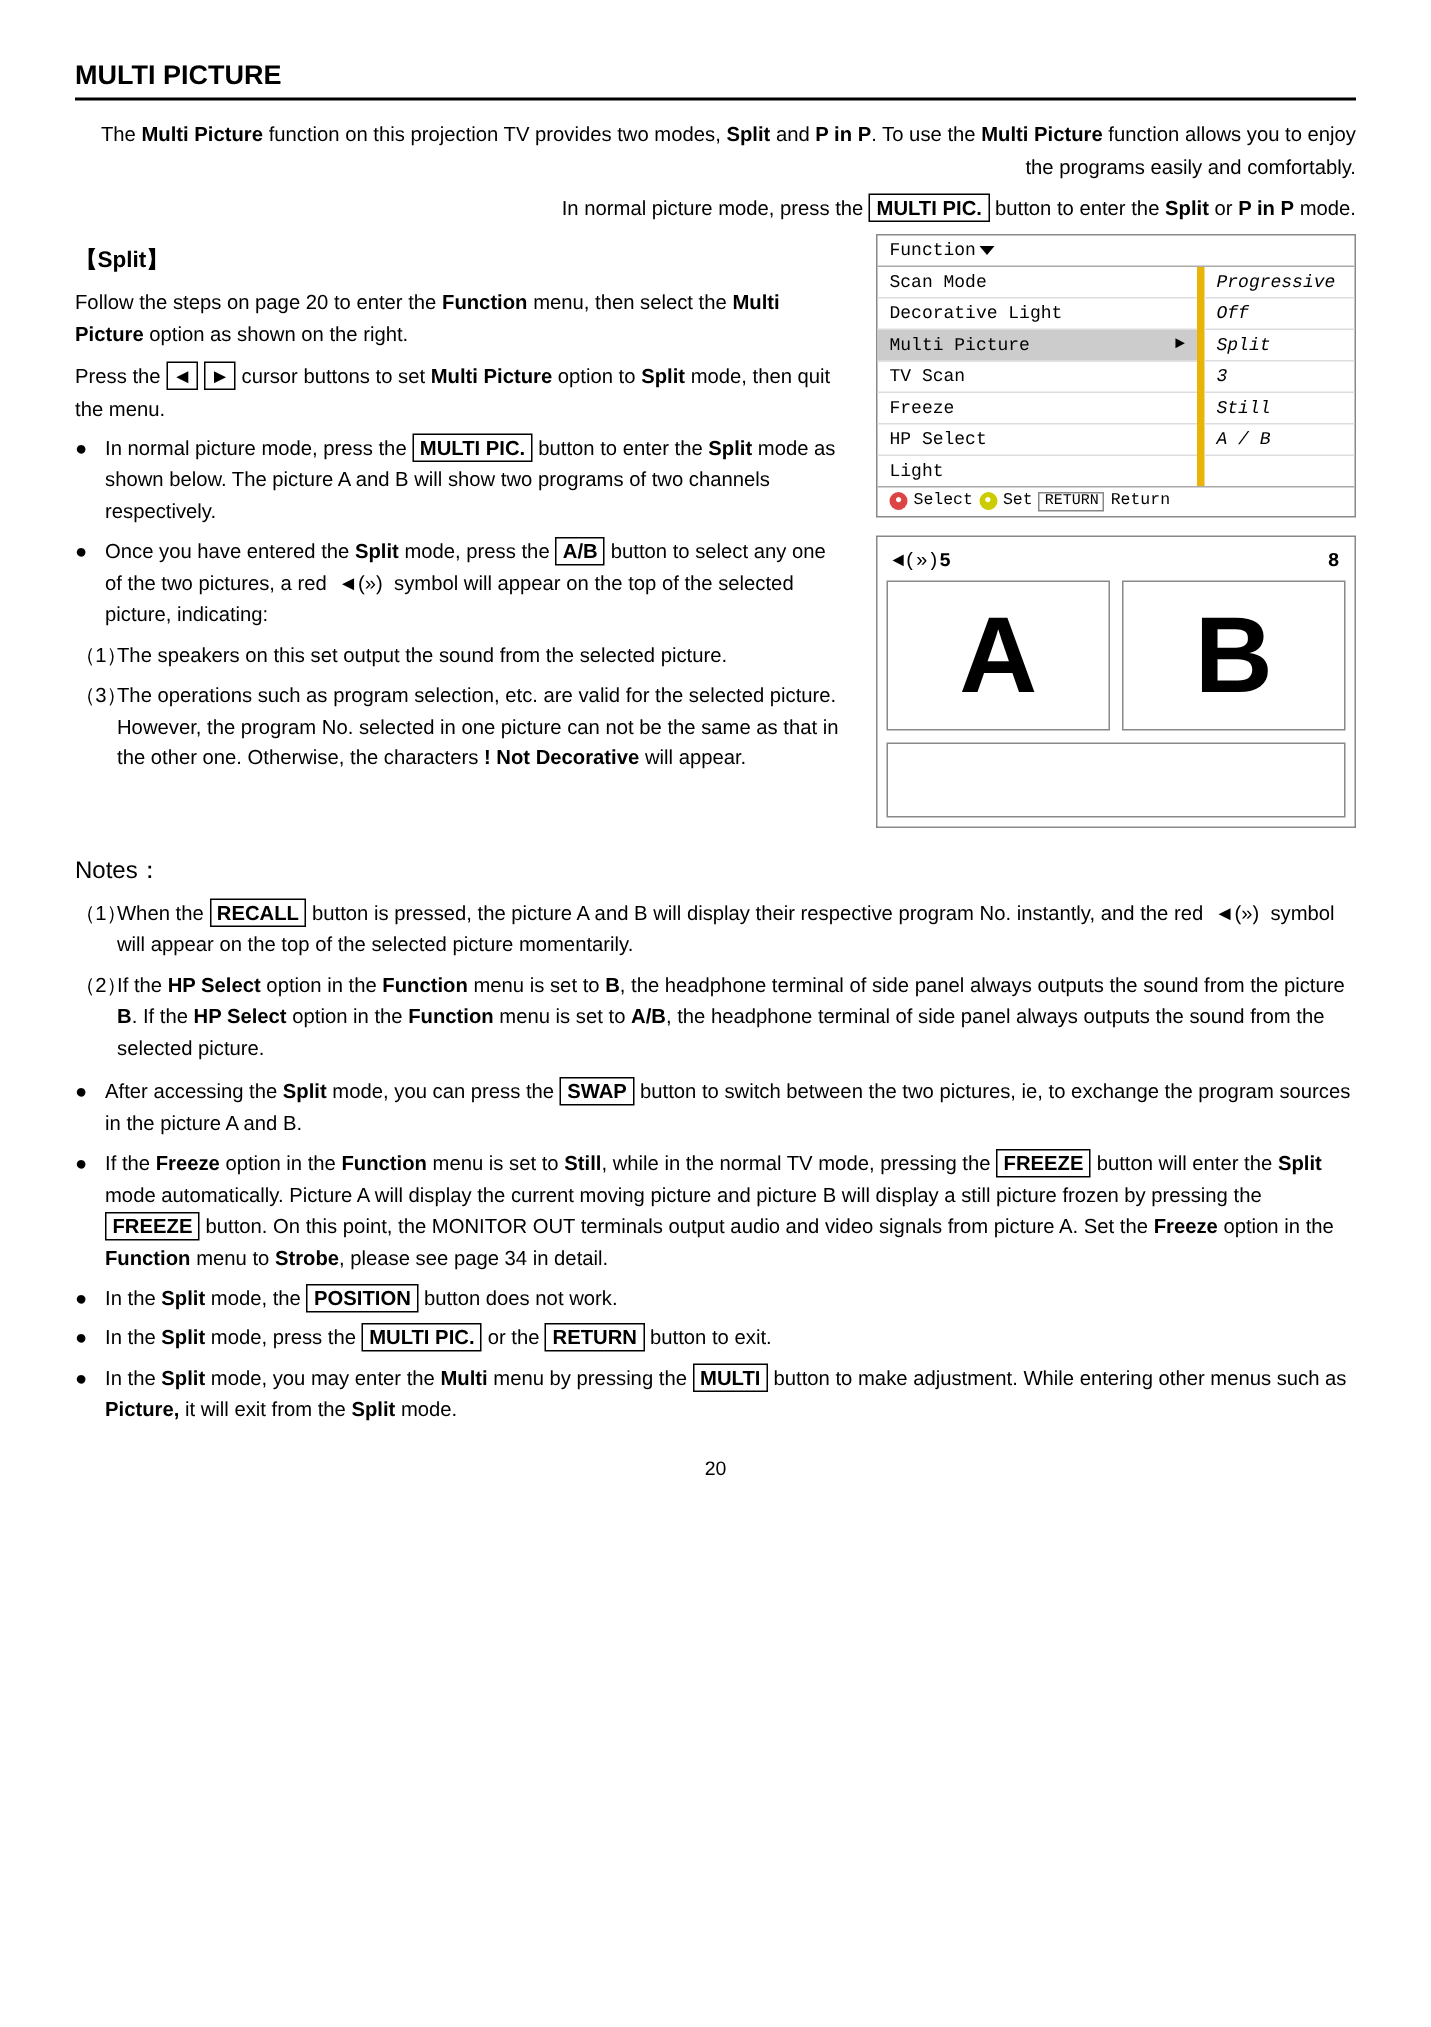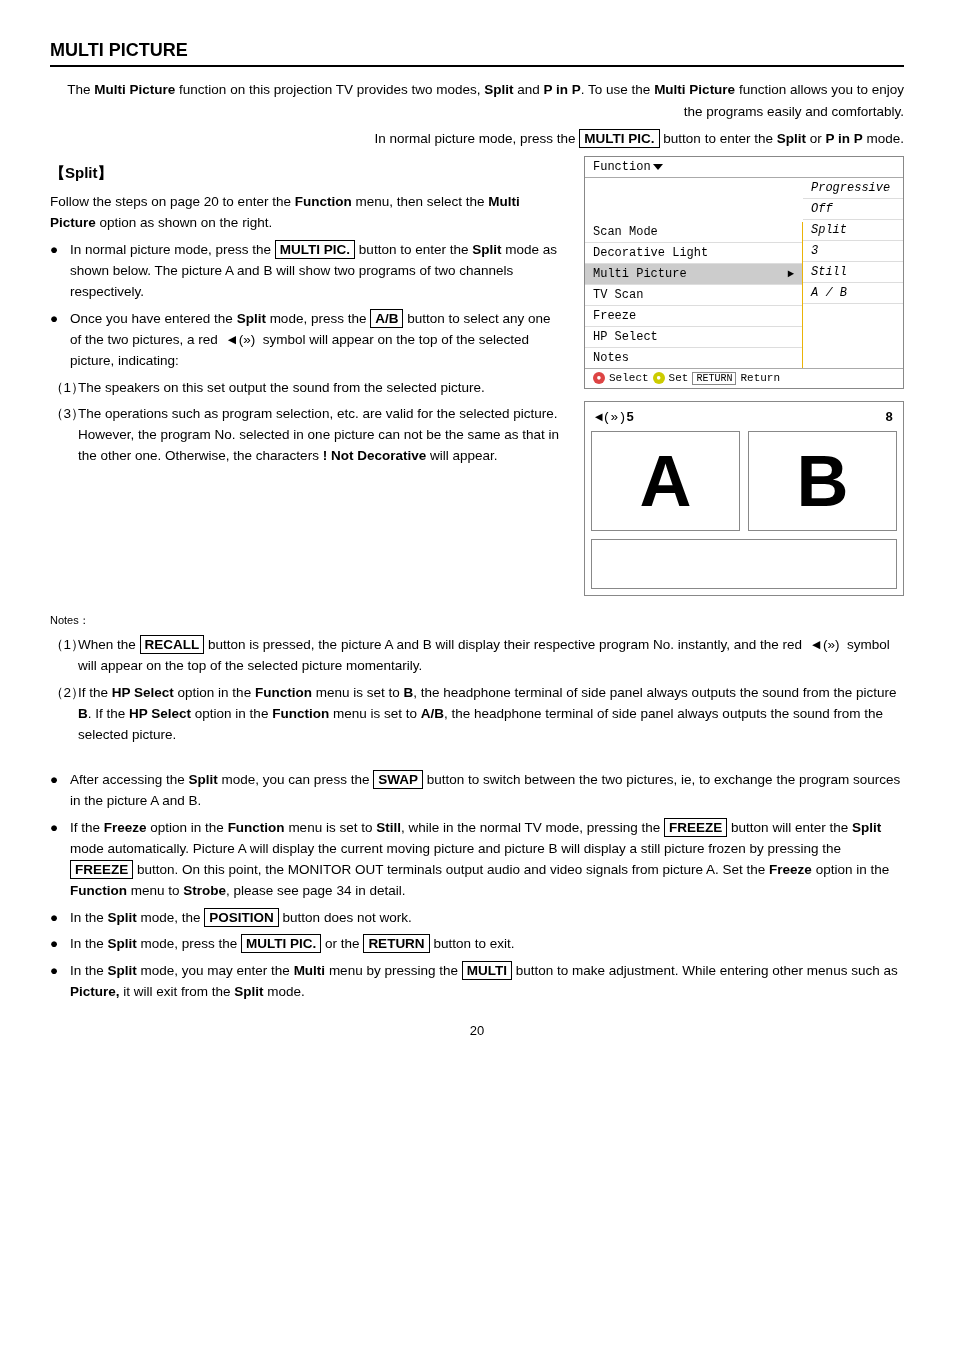--- a/index.html
+++ b/index.html
@@ -78,22 +78,21 @@
       margin-left: 4px;
       transform: rotate(90deg);
     }
 
     .menu-rows {
       display: flex;
     }
 
     .menu-left-col {
       flex: 1;
-      border-right: 1px solid #eab308;
-      margin-top: 44px;
+      border-right: 5px solid #eab308;
     }
 
     .menu-right-col {
       width: 100px;
       font-style: italic;
     }
 
     .menu-row {
       padding: 3px 8px;
       border-bottom: 1px solid #ddd;
@@ -244,21 +243,21 @@
       padding: 1px 4px;
       display: inline;
       font-weight: bold;
     }
 
     .notes-section {
       margin-top: 16px;
     }
 
     .notes-label {
-      font-size: 11px;
+      font-size: 16px;
       margin-bottom: 6px;
     }
 
     .page-number {
       text-align: center;
       margin-top: 20px;
       font-size: 13px;
     }
 
     p { line-height: 1.6; margin-bottom: 6px; }
@@ -273,20 +272,23 @@
 </p>
 <p class="intro-text">
   In normal picture mode, press the <span class="bordered-text">MULTI PIC.</span> button to enter the <strong>Split</strong> or <strong>P in P</strong> mode.
 </p>
 
 <div class="main-layout">
   <div class="left-col">
     <div class="split-header">【Split】</div>
     <p>
       Follow the steps on page 20 to enter the <strong>Function</strong> menu, then select the <strong>Multi Picture</strong> option as shown on the right.
+    </p>
+    <p>
+      Press the <span class="bordered-text" style="font-weight:normal; border:1px solid #000; padding:1px 3px;">◄</span> <span class="bordered-text" style="font-weight:normal; border:1px solid #000; padding:1px 3px;">►</span> cursor buttons to set <strong>Multi Picture</strong> option to <strong>Split</strong> mode, then quit the menu.
     </p>
 
     <ul class="bullet-list">
       <li>
         In normal picture mode, press the <span class="bordered-text">MULTI PIC.</span> button to enter the <strong>Split</strong> mode as shown below. The picture A and B will show two programs of two channels respectively.
       </li>
       <li>
         Once you have entered the <strong>Split</strong> mode, press the <span class="bordered-text">A/B</span> button to select any one of the two pictures, a red &nbsp;◄(»)&nbsp; symbol will appear on the top of the selected picture, indicating:
       </li>
     </ul>
@@ -323,21 +325,21 @@
           <div class="menu-row">
             <span>TV Scan</span>
           </div>
           <div class="menu-row">
             <span>Freeze</span>
           </div>
           <div class="menu-row">
             <span>HP Select</span>
           </div>
           <div class="menu-row">
-            <span>Notes</span>
+            <span>Light</span>
           </div>
         </div>
         <div class="menu-right-col">
           <div class="menu-right-row">Progressive</div>
           <div class="menu-right-row">Off</div>
           <div class="menu-right-row highlighted">Split</div>
           <div class="menu-right-row">3</div>
           <div class="menu-right-row">Still</div>
           <div class="menu-right-row">A / B</div>
           <div class="menu-right-row">&nbsp;</div>
@@ -375,21 +377,21 @@
   <ol class="numbered-list">
     <li>
       <span style="display:inline-block;width:28px;margin-left:-28px;">（1）</span>When the <span class="bordered-text">RECALL</span> button is pressed, the picture A and B will display their respective program No. instantly, and the red &nbsp;◄(»)&nbsp; symbol will appear on the top of the selected picture momentarily.
     </li>
     <li style="margin-top:6px;">
       <span style="display:inline-block;width:28px;margin-left:-28px;">（2）</span>If the <strong>HP Select</strong> option in the <strong>Function</strong> menu is set to <strong>B</strong>, the headphone terminal of side panel always outputs the sound from the picture <strong>B</strong>. If the <strong>HP Select</strong> option in the <strong>Function</strong> menu is set to <strong>A/B</strong>, the headphone terminal of side panel always outputs the sound from the selected picture.
     </li>
   </ol>
 </div>
 
-<ul class="bullet-list" style="margin-top:24px;">
+<ul class="bullet-list" style="margin-top:8px;">
   <li>
     After accessing the <strong>Split</strong> mode, you can press the <span class="bordered-text">SWAP</span> button to switch between the two pictures, ie, to exchange the program sources in the picture A and B.
   </li>
   <li>
     If the <strong>Freeze</strong> option in the <strong>Function</strong> menu is set to <strong>Still</strong>, while in the normal TV mode, pressing the <span class="bordered-text">FREEZE</span> button will enter the <strong>Split</strong> mode automatically. Picture A will display the current moving picture and picture B will display a still picture frozen by pressing the <span class="bordered-text">FREEZE</span> button. On this point, the MONITOR OUT terminals output audio and video signals from picture A. Set the <strong>Freeze</strong> option in the <strong>Function</strong> menu to <strong>Strobe</strong>, please see page 34 in detail.
   </li>
   <li>
     In the <strong>Split</strong> mode, the <span class="bordered-text">POSITION</span> button does not work.
   </li>
   <li>

